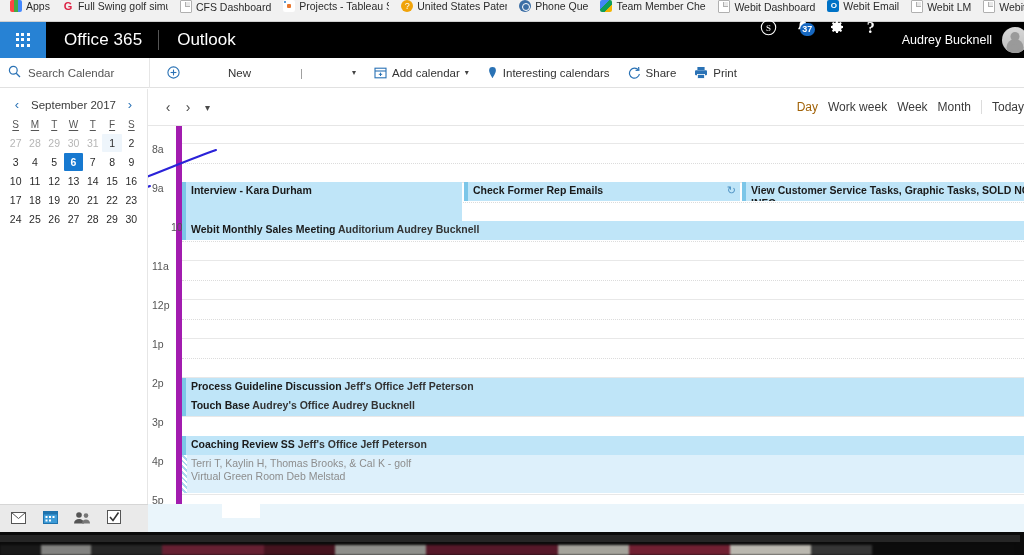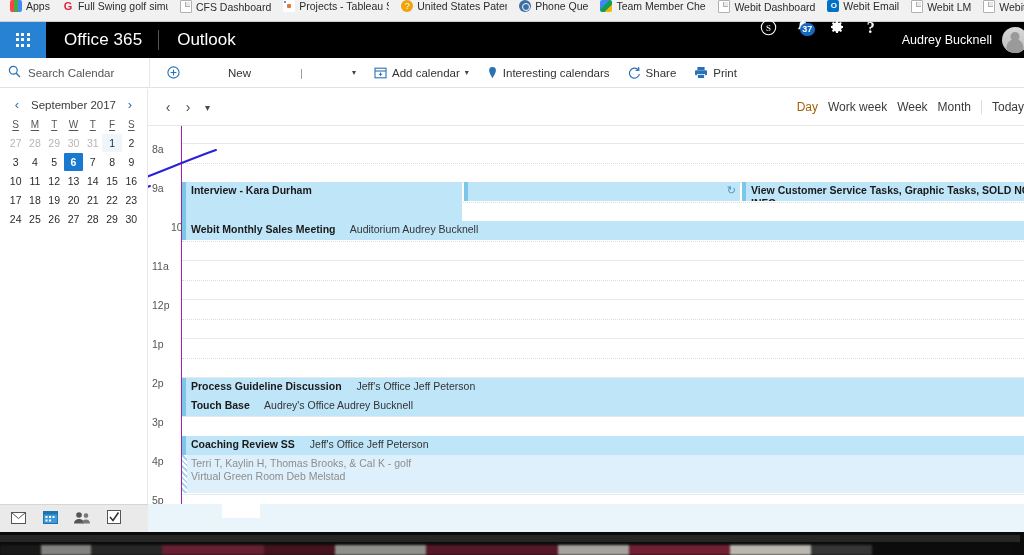--- a/index.html
+++ b/index.html
@@ -216,42 +216,42 @@
   .vtab.active { color:#a16207; }
   #vt-sep { width:1px; height:14px; background:#dcdcdc; }
 
   
   #grid-wrap {
     position:absolute; top:37px; left:0;
     width:876px; height:378px; overflow:hidden;
   }
   #hour-col {
     position:absolute; left:0; top:0; width:34px; height:378px;
-    border-right:1px solid #a21caf; background:#fff;
+    border-right:6px solid #a21caf; background:#fff;
   }
   .hr-label {
     position:absolute; left:4px;
     font-size:10.5px; color:#555;
   }
   #slots { position:absolute; left:34px; top:0; right:0; height:378px; }
   .hline { position:absolute; left:0; right:0; height:1px; background:#e8e8e8; }
   .hline.half { background:none; border-top:1px dotted #dcdcdc; height:0;}
 
   
   .ev {
     position:absolute;
     background:#bfe5f8;
     border-left:4px solid #7cc6e8;
     font-size:10.5px; color:#1a1a1a;
     padding: 2px 4px 0 5px;
     overflow:hidden; cursor:pointer;
     line-height:13px;
   }
   .ev .ttl { font-weight:bold; }
-  .ev .sub { font-weight:normal; color:#333;padding-left:12px; }
+  .ev .sub { font-weight:bold; color:#333; }
   .ev .ln2 { color:#333; }
   .ev.tentative {
     background:#ddf0fb; color:#8d8d8d;
     border-left: none;
     padding-left: 9px;
   }
   .ev.tentative::before{
     content:""; position:absolute; left:0; top:0; bottom:0; width:5px;
     background: repeating-linear-gradient(45deg,#ffffff 0 2px,#a8d6ee 2px 4px);
   }
@@ -583,20 +583,21 @@
         <div class="hline half" style="top: 270.5px;"></div>
         <div class="hline" style="top: 290px;"></div>
         <div class="hline half" style="top: 309.5px;"></div>
         <div class="hline" style="top: 329px;"></div>
         <div class="hline half" style="top: 348.5px;"></div>
         <div class="hline" style="top: 368px;"></div>
         <div class="ev" style="top: 56px; height: 39px; left: 0px; width: 280px;">
           <div><span class="ttl">Interview - Kara Durham</span></div>
         </div>
         <div class="ev" style="top: 56px; height: 19px; left: 282px; width: 276px;">
+          <div><span class="ttl">Check Former Rep Emails</span></div>
           <span class="rec-ico">↻</span>
         </div>
         <div class="ev" style="top: 56px; height: 19px; left: 560px; width: 316px;">
           <div><span class="ttl">View Customer Service Tasks, Graphic Tasks, SOLD NO INFO</span></div>
         </div>
         <div class="ev" style="top: 95px; height: 19px; left: 0px; width: 876px;">
           <div><span class="ttl">Webit Monthly Sales Meeting</span><span class="sub"> Auditorium Audrey Bucknell</span></div>
         </div>
         <div class="ev" style="top: 252px; height: 19px; left: 0px; width: 876px;">
           <div><span class="ttl">Process Guideline Discussion</span><span class="sub"> Jeff's Office Jeff Peterson</span></div>

